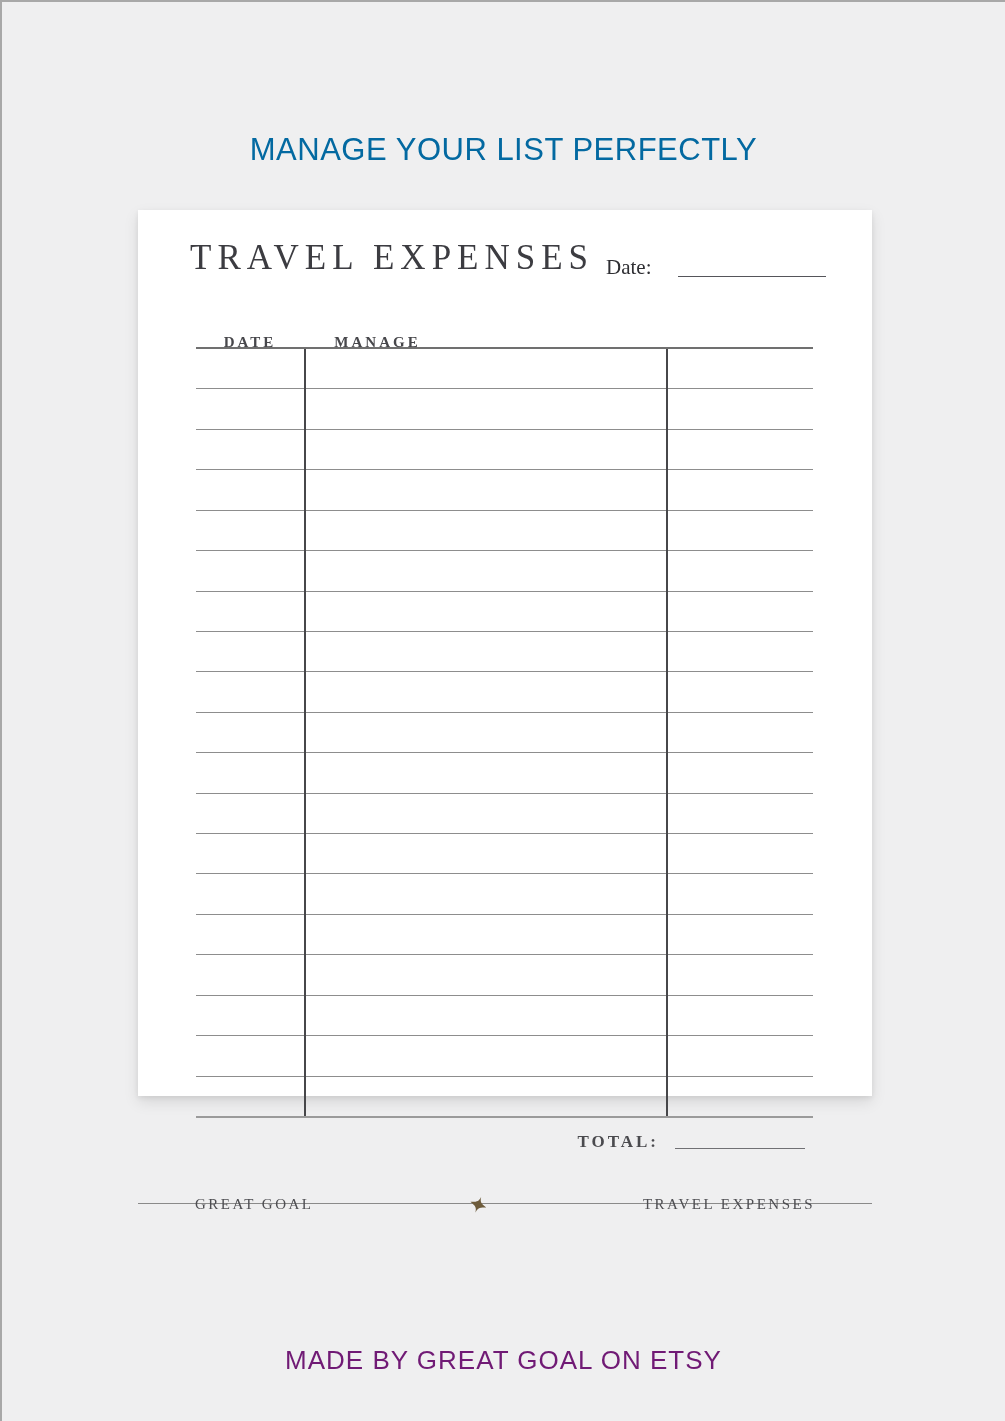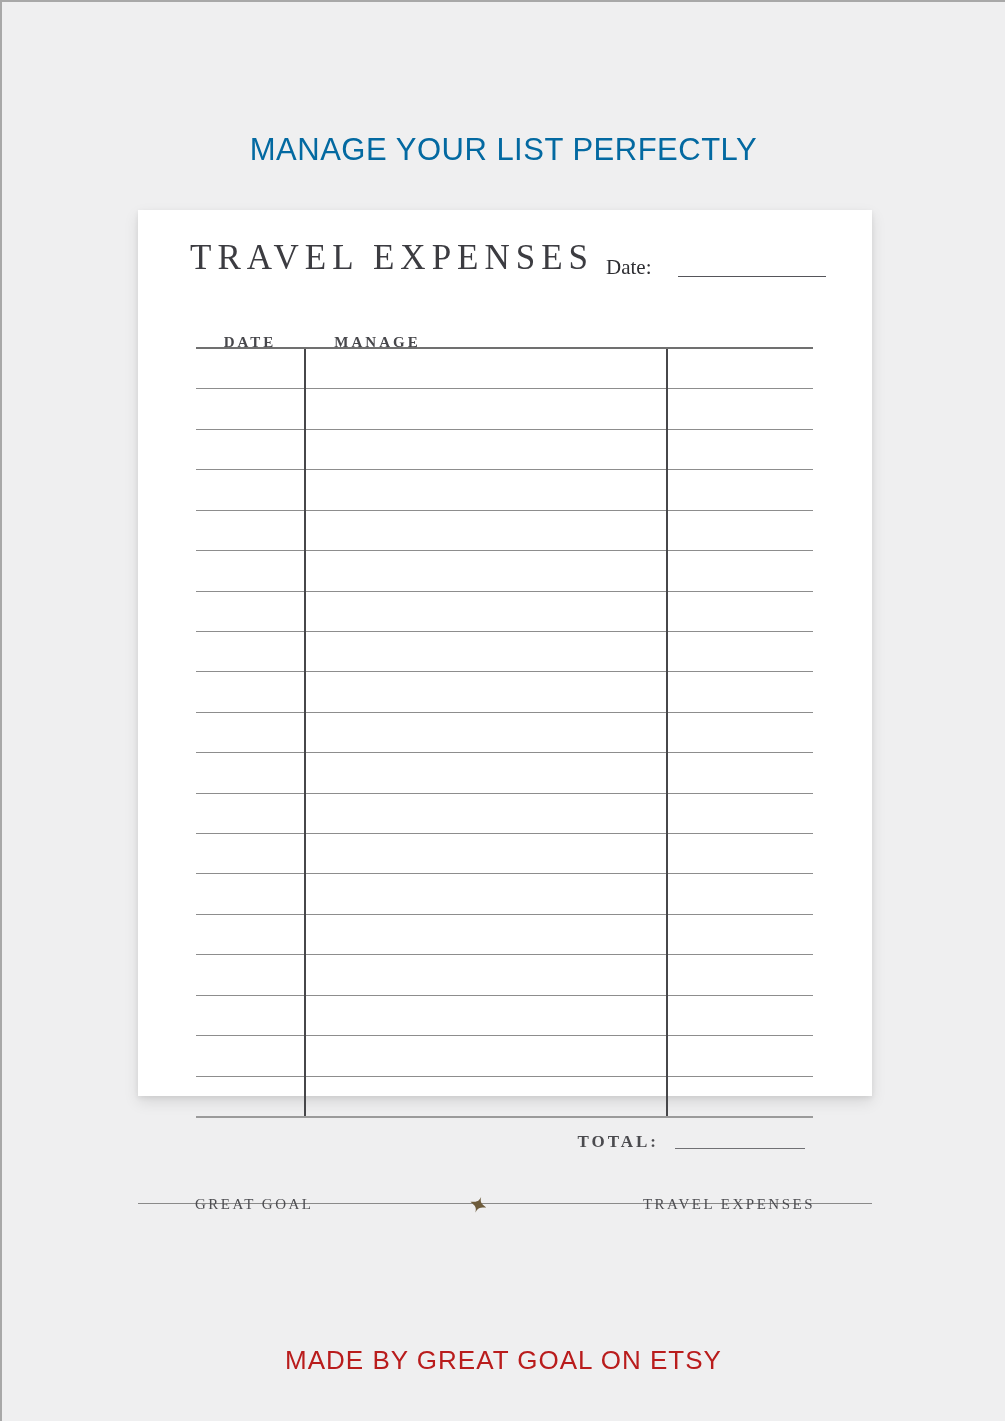--- a/index.html
+++ b/index.html
@@ -184,21 +184,21 @@
   }
   .caption {
     position: absolute;
     top: 1340px; left: 0; right: 0;
     text-align: center;
     font-family: "Liberation Sans", sans-serif;
     font-weight: 400;
     font-size: 26px;
     line-height: 36px;
     letter-spacing: 1px;
-    color: #b91c1c;
+    color: #701a75;
   }
 </style>
 </head>
 <body>
 
 <div class="page">
 
   <div class="tagline">MANAGE YOUR LIST PERFECTLY</div>
 
   <div class="card">

